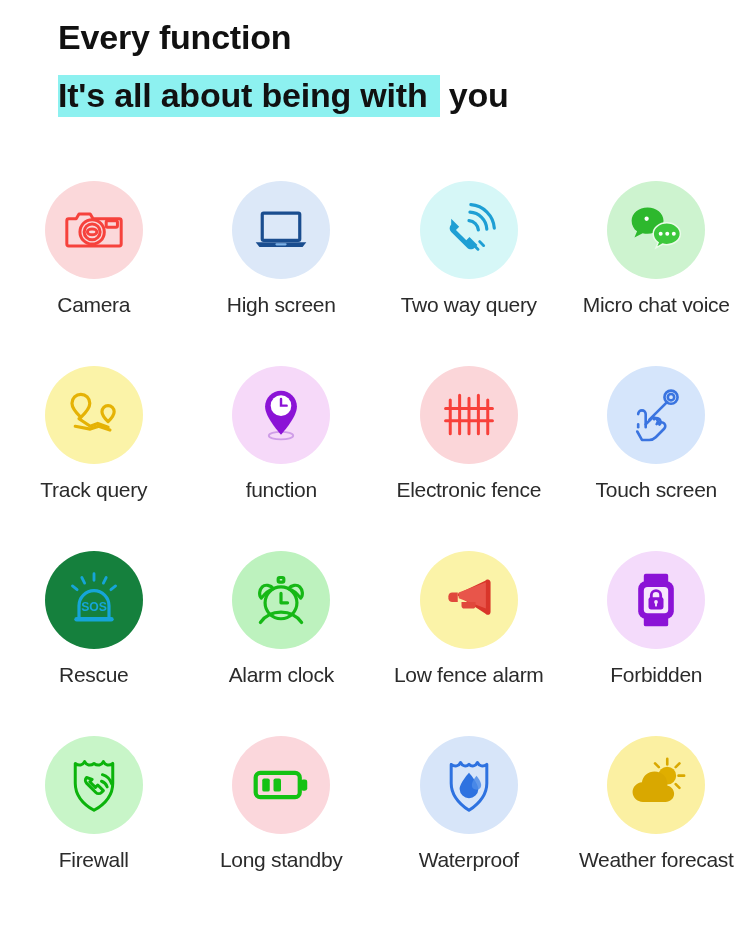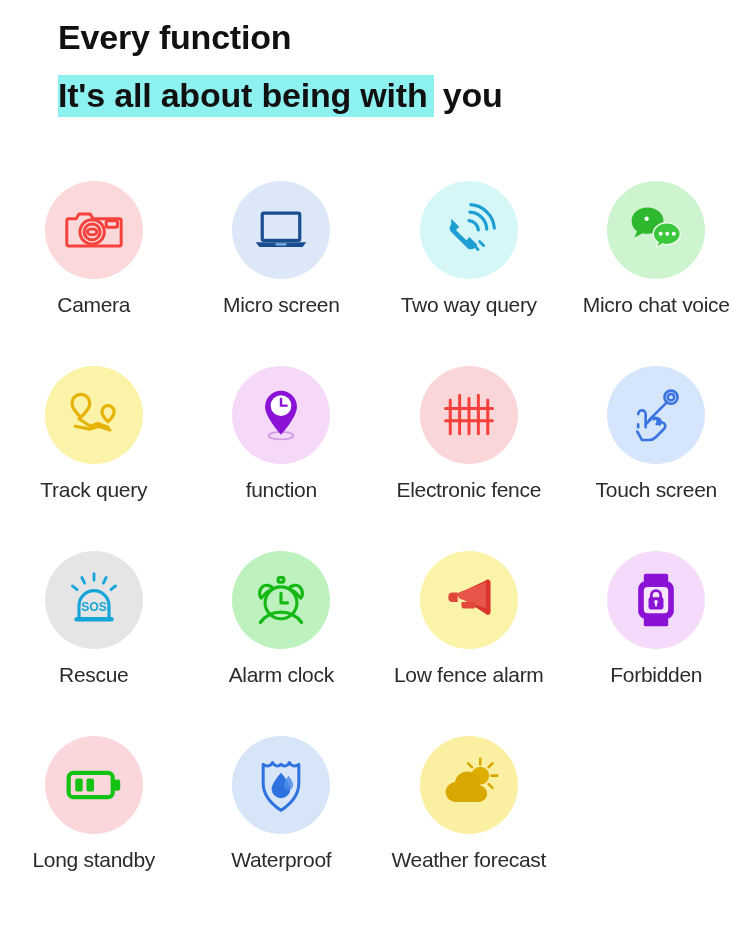--- a/index.html
+++ b/index.html
@@ -40,21 +40,21 @@
     top: 78px;
     font-size: 34px;
     font-weight: 700;
     letter-spacing: -0.2px;
     color: #111111;
     white-space: nowrap;
     line-height: 1;
   }
   .hl {
     background: #8df1f0;
-    padding: 1px 6px 3px 0;
+    padding: 1px 12px 3px 0;
     box-decoration-break: clone;
   }
   .model-code {
     position: absolute;
     right: 6px;
     top: 36px;
     width: 34px;
     text-align: center;
     font-size: 19px;
     font-weight: 400;
@@ -138,21 +138,21 @@
   <div class="cell">
     <div class="icon-circle" style="background:#dce8f8">
       <svg viewBox="0 0 64 64">
         <g fill="none" stroke="#1a4d8f" stroke-width="3.4" stroke-linejoin="round" stroke-linecap="round">
           <rect x="12" y="14" width="40" height="29" rx="1.5"></rect>
         </g>
         <path d="M5 45h54l-4 5H9z" fill="#1a4d8f"></path>
         <rect x="26" y="46" width="12" height="2.4" rx="1.2" fill="#7fb3e8"></rect>
       </svg>
     </div>
-    <div class="cell-label">Micro screen</div>
+    <div class="cell-label">High screen</div>
   </div>
 
   <div class="cell">
     <div class="icon-circle" style="background:#d6f7f7">
       <svg viewBox="0 0 64 64">
         <g fill="#1e9fd4">
           <path d="M13 26c-2.2 2.2-2.2 5.8 0 8l17 17c2.2 2.2 5.8 2.2 8 0l3-3-8.5-8.5-3.4 3.4-11-11 3.4-3.4L13 20z"></path>
           <rect x="38" y="46" width="3" height="9" rx="1.4" transform="rotate(-45 39.5 50.5)"></rect>
           <rect x="44" y="42" width="3" height="9" rx="1.4" transform="rotate(-45 45.5 46.5)"></rect>
         </g>
@@ -232,21 +232,21 @@
           <path d="M30 36.5c1.6-1.6 4.1-1.6 5.7 0 1.6 1.6 1.6 4.1 0 5.7"></path>
           <path d="M35 41c1.6-1.6 4.1-1.6 5.7 0 1.6 1.6 1.6 4.1 0 5.7l-9 9a10 10 0 0 1-7 2.9H17l-5-9"></path>
           <path d="M13 45v-3"></path>
         </g>
       </svg>
     </div>
     <div class="cell-label">Touch screen</div>
   </div>
 
   <div class="cell">
-    <div class="icon-circle" style="background:#e5e5e5">
+    <div class="icon-circle" style="background:#15803d">
       <svg viewBox="0 0 64 64">
         <g stroke="#16a5d8" stroke-width="3" stroke-linecap="round" fill="none">
           <path d="M32 4v7M19 8l3 6M45 8l-3 6M9 17l5 4M55 17l-5 4"></path>
         </g>
         <path d="M16 50V38c0-8.8 7.2-16 16-16s16 7.2 16 16v12" fill="none" stroke="#16a5d8" stroke-width="3.4" stroke-linejoin="round"></path>
         <rect x="11" y="50" width="42" height="5" rx="2.5" fill="#16a5d8"></rect>
         <text x="32" y="44" font-family="Liberation Sans, sans-serif" font-size="13" font-weight="700" fill="#16a5d8" text-anchor="middle">SOS</text>
       </svg>
     </div>
     <div class="cell-label">Rescue</div>
@@ -289,20 +289,33 @@
         <rect x="19" y="18" width="26" height="28" rx="4" fill="#f7e6fd"></rect>
         <path d="M27 30v-3a5 5 0 0 1 10 0v3" fill="none" stroke="#8b13d6" stroke-width="3"></path>
         <rect x="24" y="29" width="16" height="13" rx="2.5" fill="#8b13d6"></rect>
         <circle cx="32" cy="34" r="2" fill="#f7e6fd"></circle>
         <rect x="31" y="34" width="2" height="5" rx="1" fill="#f7e6fd"></rect>
       </svg>
     </div>
     <div class="cell-label">Forbidden</div>
   </div>
 
+  <div class="cell">
+    <div class="icon-circle" style="background:#c8f5c8">
+      <svg viewBox="0 0 64 64">
+        <g fill="none" stroke="#0bb30b" stroke-width="3.2" stroke-linejoin="round" stroke-linecap="round">
+          <path d="M12 9c4 3 8 2 10-2 2 4 6 5 10 2 4 3 8 2 10-2 2 4 6 5 10 2v21c0 16-13 25-20 29C25 55 12 46 12 30z"></path>
+          <path d="M24 24c-1.6 1.6-1.6 4.4 0 6l10 10c1.6 1.6 4.4 1.6 6 0l2-2-6-6-2.5 2.5-6-6L30 26z"></path>
+          <path d="M40 28c3 1 5 3 6 6"></path>
+          <path d="M41 21c5 1.6 8.4 5 10 10"></path>
+        </g>
+      </svg>
+    </div>
+    <div class="cell-label">Firewall</div>
+  </div>
 
   <div class="cell">
     <div class="icon-circle" style="background:#fbd7dc">
       <svg viewBox="0 0 64 64">
         <rect x="5" y="19" width="47" height="26" rx="5" fill="none" stroke="#13c213" stroke-width="4.5"></rect>
         <rect x="53" y="26" width="7" height="12" rx="2.5" fill="#13c213"></rect>
         <rect x="12" y="25" width="8" height="14" rx="2" fill="#13c213"></rect>
         <rect x="24" y="25" width="8" height="14" rx="2" fill="#13c213"></rect>
       </svg>
     </div>

